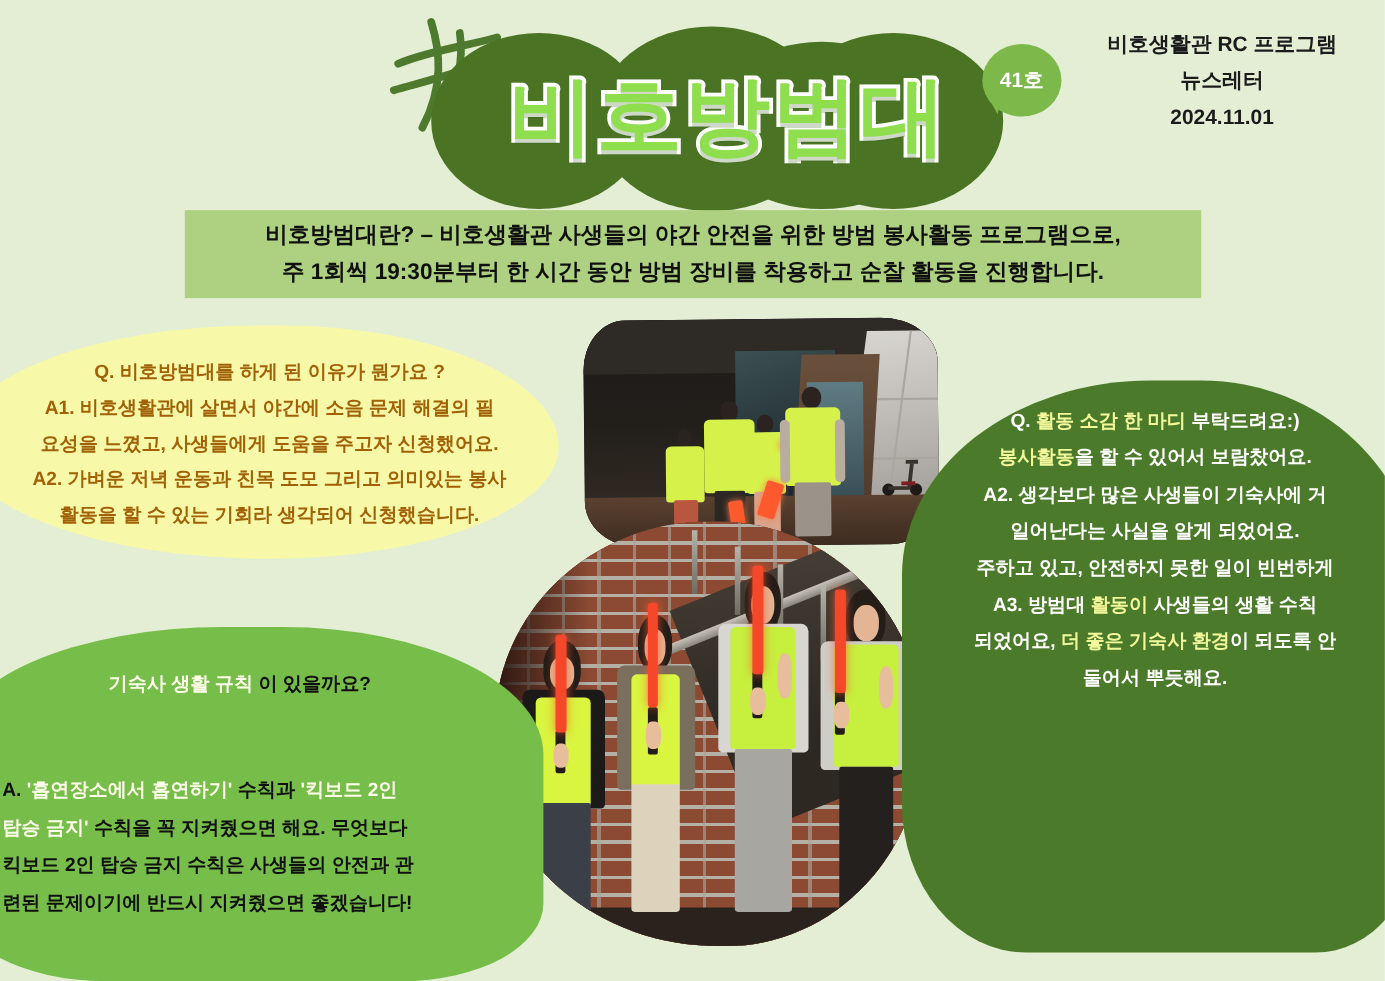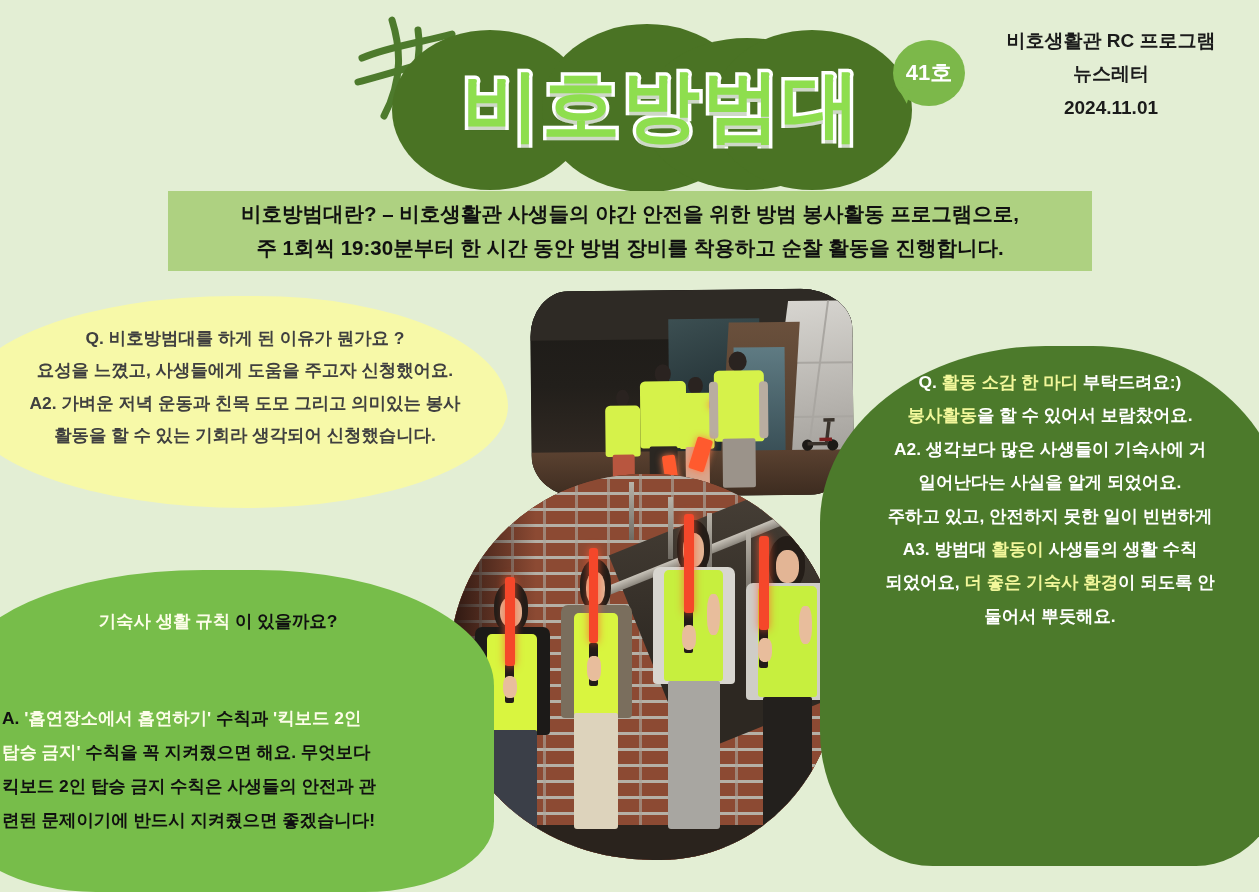--- a/index.html
+++ b/index.html
@@ -69,21 +69,21 @@
     left: 893px;
     top: 40px;
     width: 72px;
     height: 66px;
     background: #7cb84a;
     border-radius: 50%;
     display: flex;
     align-items: center;
     justify-content: center;
     color: #ffffff;
-    font-size: 22px;
+    font-size: 19px;
     font-weight: bold;
   }
   .badge::after {
     content: "";
     position: absolute;
     left: 2px;
     bottom: 4px;
     width: 0; height: 0;
     border-top: 14px solid #7cb84a;
     border-left: 14px solid transparent;
@@ -196,21 +196,21 @@
     height: 212px;
     background: #f7f9a8;
     border-radius: 50% 46% 48% 52% / 50% 52% 48% 50%;
   }
   .card-yellow .inner {
     position: absolute;
     left: 52px;
     top: 26px;
     width: 462px;
     text-align: center;
-    color: #404040;
+    color: #a16207;
     font-size: 17.4px;
     font-weight: bold;
     line-height: 1.86;
   }
 
   .card-green-right {
     position: absolute;
     left: 820px;
     top: 346px;
     width: 470px;
@@ -409,20 +409,21 @@
       <div class="pb-handle" style="left:16%;top:30%;width:11%;height:15%;"></div>
       <div class="pb-baton" style="left:16%;top:0%;width:12%;height:32%;"></div>
       <div class="pb-hand" style="left:14%;top:35%;width:17%;height:8%;"></div>
       <div class="pb-hand" style="left:64%;top:24%;width:16%;height:13%;"></div>
     </div>
   </div>
 
   <div class="card-yellow">
     <div class="inner">
       <div class="line">Q. 비호방범대를 하게 된 이유가 뭔가요 ?</div>
+      <div class="line">A1. 비호생활관에 살면서 야간에 소음 문제 해결의 필</div>
       <div class="line">요성을 느꼈고, 사생들에게 도움을 주고자 신청했어요.</div>
       <div class="line">A2. 가벼운 저녁 운동과 친목 도모 그리고 의미있는 봉사</div>
       <div class="line">활동을 할 수 있는 기회라 생각되어 신청했습니다.</div>
     </div>
   </div>
 
   <div class="card-green-right">
     <div class="inner">
       <div class="line"><span>Q. </span><span class="hl-yellow">활동 소감 한 마디</span><span> 부탁드려요:)</span></div>
       <div class="line"><span class="hl-yellow">봉사활동</span><span>을 할 수 있어서 보람찼어요.</span></div>

